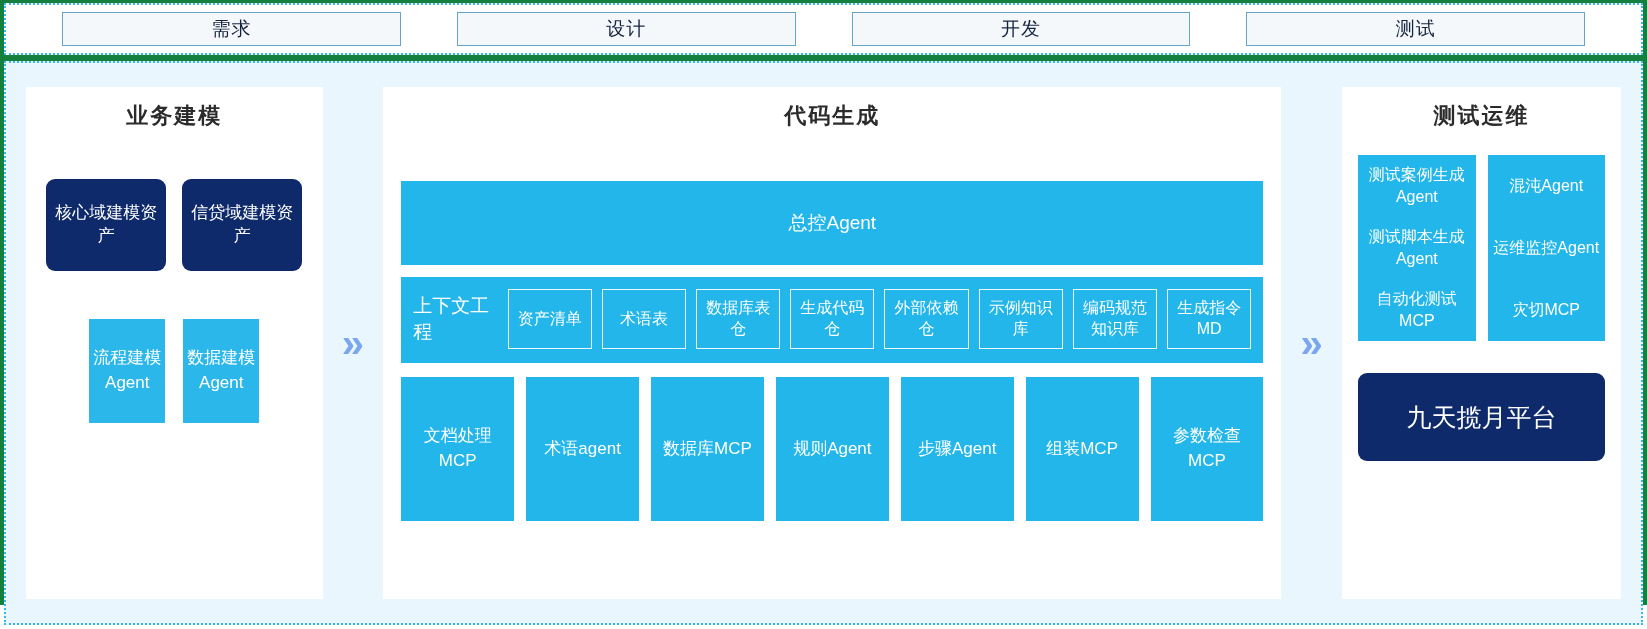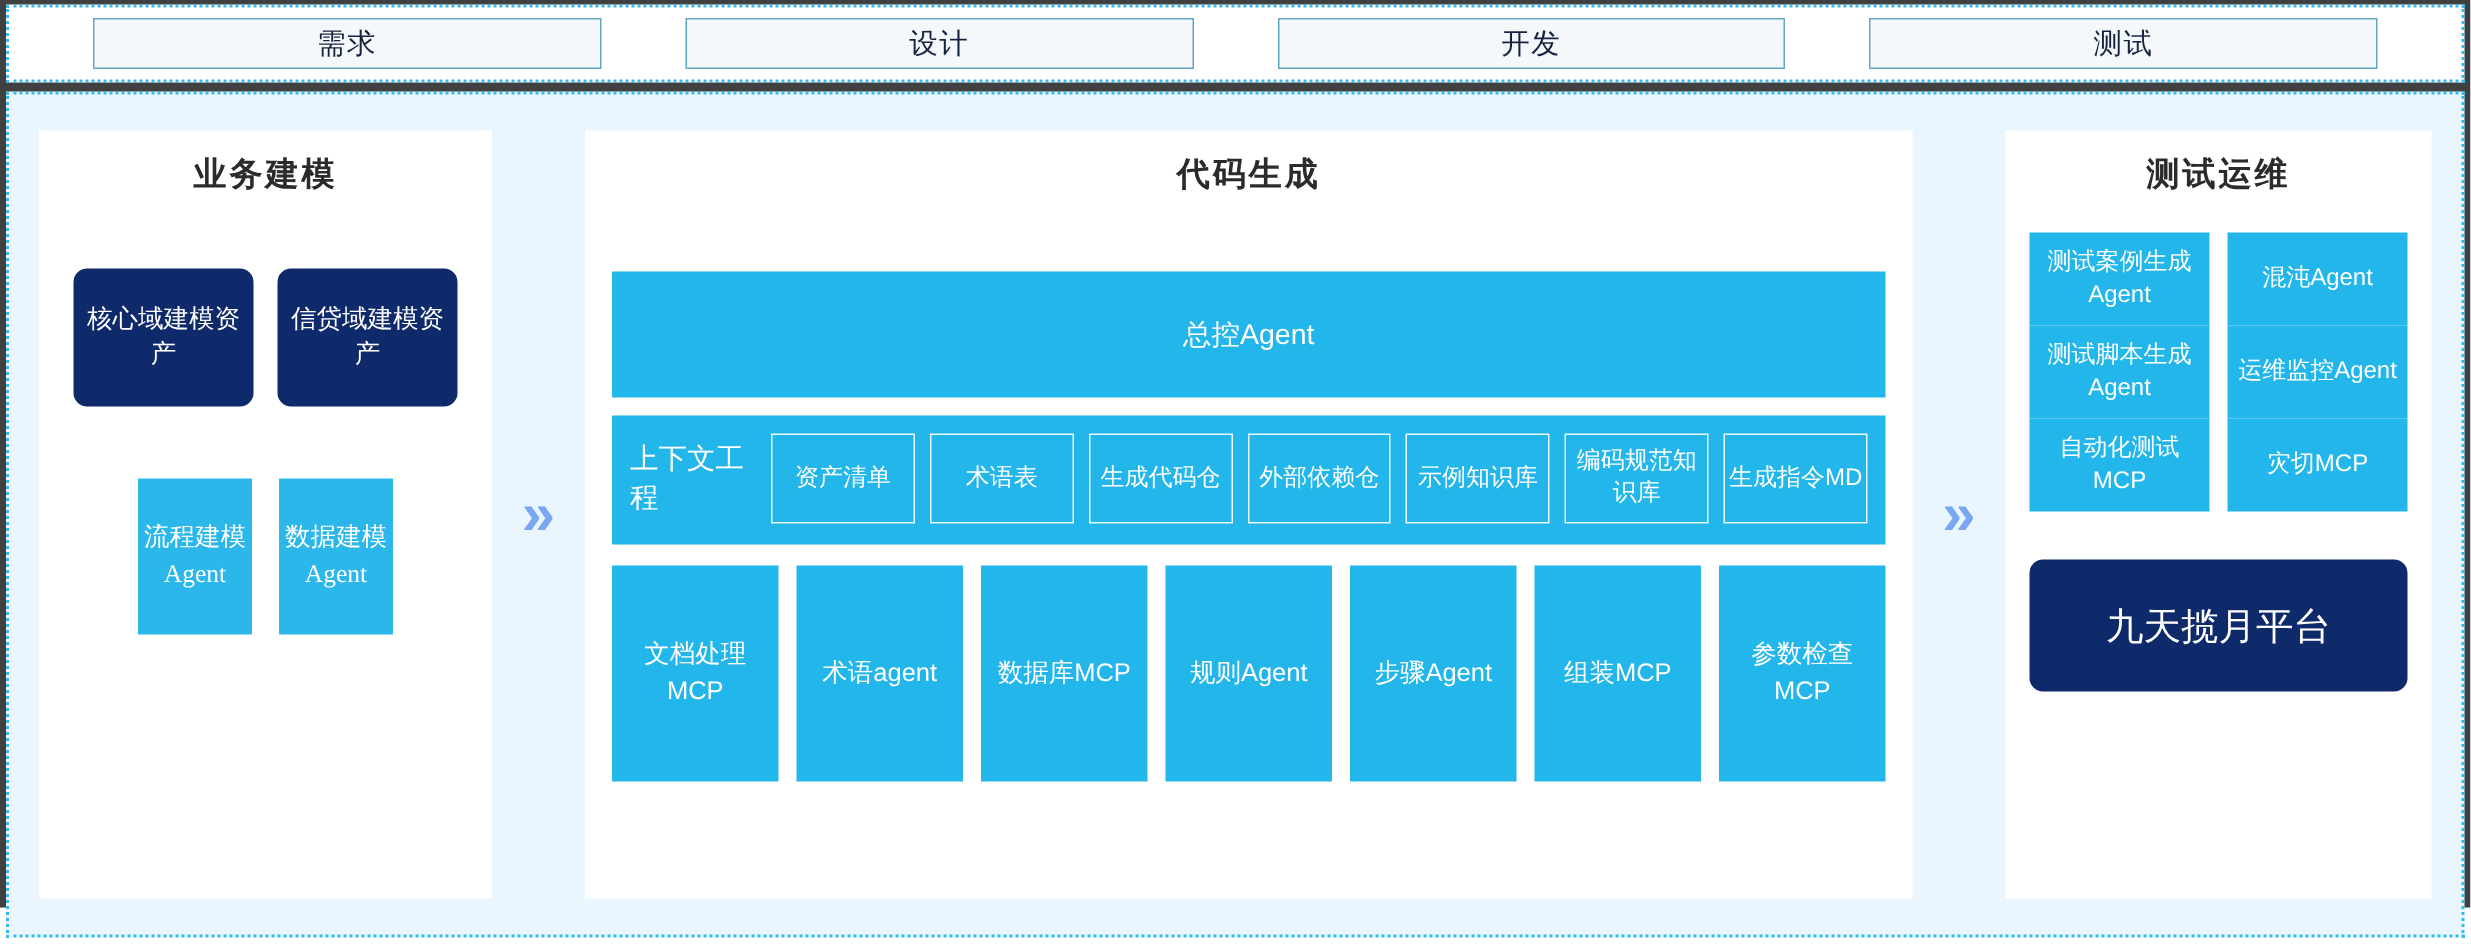--- a/index.html
+++ b/index.html
@@ -7,21 +7,21 @@
     width: 1647px;
     height: 629px;
     background: #ffffff;
     font-family: "Liberation Sans", "DejaVu Sans", sans-serif;
     overflow: hidden;
   }
   #app {
     position: relative;
     width: 1647px;
     height: 605px;
-    background: #404040;
+    background: #15803d;
     padding-left: 31px;
   }
 
   
   .phase-bar {
     position: absolute;
     left: 4px;
     top: 3px;
     width: 1639px;
     height: 52px;
@@ -111,21 +111,20 @@
     display: flex;
     align-items: center;
     justify-content: center;
     text-align: center;
     padding: 6px;
   }
   .agent-row {
     display: flex;
     gap: 18px;
     margin-top: 48px;
-    font-family: Liberation Serif, serif;
   }
   .agent-card {
     width: 76px;
     height: 104px;
     background: #2bb7ea;
     color: #ffffff;
     font-size: 17px;
     line-height: 1.45;
     display: flex;
     align-items: center;
@@ -271,20 +270,21 @@
 
       <div class="center-stack">
 
         <div class="master-agent">总控Agent</div>
 
         <div class="context-block">
           <div class="context-title">上下文工程</div>
           <div class="context-items">
             <div class="context-item">资产清单</div>
             <div class="context-item">术语表</div>
+            <div class="context-item">数据库表仓</div>
             <div class="context-item">生成代码仓</div>
             <div class="context-item">外部依赖仓</div>
             <div class="context-item">示例知识库</div>
             <div class="context-item">编码规范知识库</div>
             <div class="context-item">生成指令MD</div>
           </div>
         </div>
 
         <div class="tool-row">
           <div class="tool-card">文档处理MCP</div>

